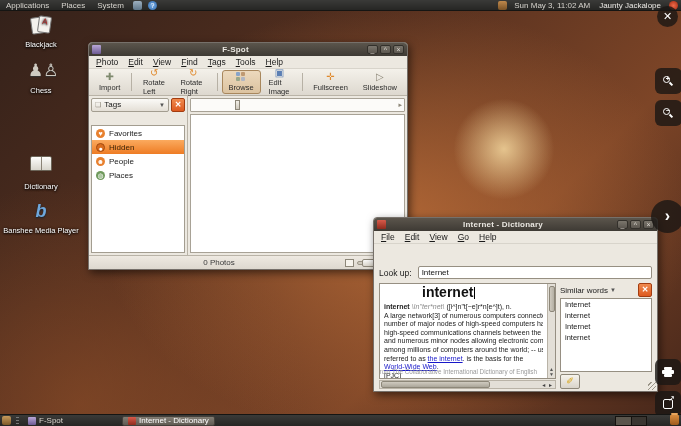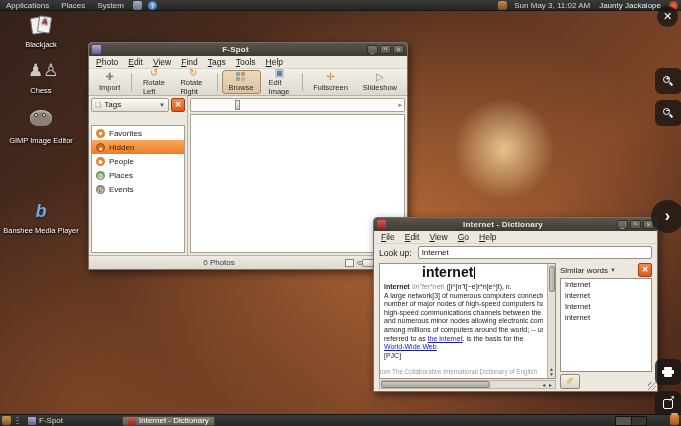--- a/index.html
+++ b/index.html
@@ -70,21 +70,21 @@
   .tl-arrow { position:absolute; right:-0px; top:2px; font-size:7px; color:#8d8779; right:2px;}
   .photoarea { flex:1; background:#fff; border:1px solid #a8a296; }
   .statusbar { height:14px; border-top:1px solid #b9b3a7; background:linear-gradient(#eee9e1,#ddd8cf); display:flex; align-items:center; padding:0 4px; font-size:8px; flex:0 0 auto;}
   .statusbar .stext { flex:1; text-align:center; color:#3a3a3a;}
   .zoomslider { display:flex; align-items:center; gap:3px; }
   .zs-ic { width:9px; height:8px; border:1px solid #8d8779; background:#f6f3ec;}
   .groove { width:46px; height:4px; background:#cfc9bd; border:1px solid #9b9588; border-radius:2px; position:relative;}
   .thumb { position:absolute; left:4px; top:-3px; width:14px; height:8px; background:linear-gradient(#fafaf8,#d9d4ca); border:1px solid #8d8779; border-radius:2px;}
   
   #dict { left:373px; top:217px; width:285px; height:175px; }
-  .lookuprow { height:17px; display:flex; align-items:center; padding:2px 5px; gap:6px; font-size:8.5px; flex:0 0 auto;}
+  .lookuprow { height:17px; display:flex; align-items:center; padding:2px 5px; gap:6px; font-size:8.5px; flex:0 0 auto;margin-top:20px;}
   .entry { flex:1; height:13px; background:#fff; border:1px solid #968f82; border-radius:2px; font-family:"Liberation Sans",sans-serif; font-size:8px; padding:0 3px; color:#111;}
   .dbody { flex:1; display:flex; padding:2px 5px 2px 5px; gap:4px; min-height:0;}
   .defcol { flex:1; display:flex; flex-direction:column; min-width:0;}
   .defwrap { flex:1; display:flex; min-height:0; border:1px solid #968f82; background:#fff;}
   .defpane { flex:1; position:relative; overflow:hidden; padding:2px 4px; font-size:7px; line-height:8.6px; color:#222;}
   .headword { font-size:14px; font-weight:bold; color:#111; margin:1px 0 4px 38px; }
   .cursor { display:inline-block; width:1px; height:12px; background:#000; vertical-align:-2px; margin-left:1px;}
   .pline b { font-weight:bold; } .pline i { color:#8a8a8a; } 
   .defline { white-space:nowrap; overflow:hidden; }
   .dlink { color:#1717c9; text-decoration:underline; }
@@ -150,28 +150,25 @@
     <div class="art">
       <div class="card" style="left:3px; top:3px; transform:rotate(-8deg);"></div>
       <div class="card" style="left:10px; top:2px; transform:rotate(8deg); color:#b02020; font-size:8px;">A</div>
     </div>
     <div>Blackjack</div>
   </div>
   <div class="dicon" style="left:2px; top:60px;">
     <div class="art chessman">♟♙</div>
     <div>Chess</div>
   </div>
-  <div class="dicon" style="left:2px; top:106px;">
+  <div class="dicon" style="left:2px; top:152px;">
     <div class="art">
-        <div class="gimp">
-          <i style="left:4px;"></i>
-          <i style="left:12px;"></i>
-        </div>
-      </div>
-    <div>GIMP Image Editor</div>
+        <div class="book"></div>
+      </div>
+    <div>Dictionary</div>
   </div>
   <div class="dicon" style="left:2px; top:200px;">
     <div class="art banshee">b</div>
     <div>Banshee Media Player</div>
   </div>
 
   <div id="fspot" class="window">
     <div class="titlebar">
       <span class="wicon" style="background:linear-gradient(#b9a7d8,#6d5a93);"></span>
       <span class="ttext">F-Spot</span>
@@ -249,24 +246,20 @@
             <span class="badge" style="background:#d96c1e; border:1px solid #a34a10;">●</span>
             <span>Hidden</span>
           </div>
           <div class="tagrow">
             <span class="badge" style="background:#e8812f;">☻</span>
             <span>People</span>
           </div>
           <div class="tagrow">
             <span class="badge" style="background:#6f9a5c;">◍</span>
             <span>Places</span>
-          </div>
-          <div class="tagrow">
-            <span class="badge" style="background:#8d8779;">◷</span>
-            <span>Events</span>
           </div>
         </div>
       </div>
       <div class="fmain">
         <div class="timeline">
           <span class="tl-handle"></span>
           <span class="tl-arrow">▸</span>
         </div>
         <div class="photoarea"></div>
       </div>

